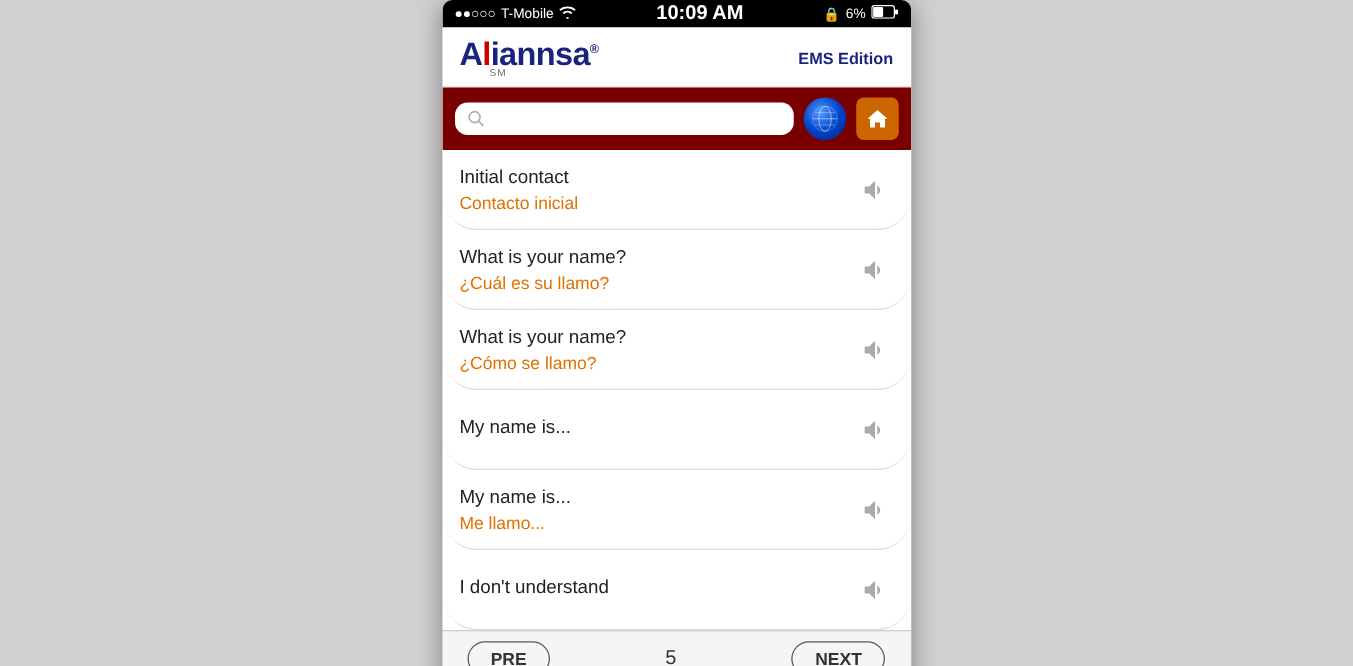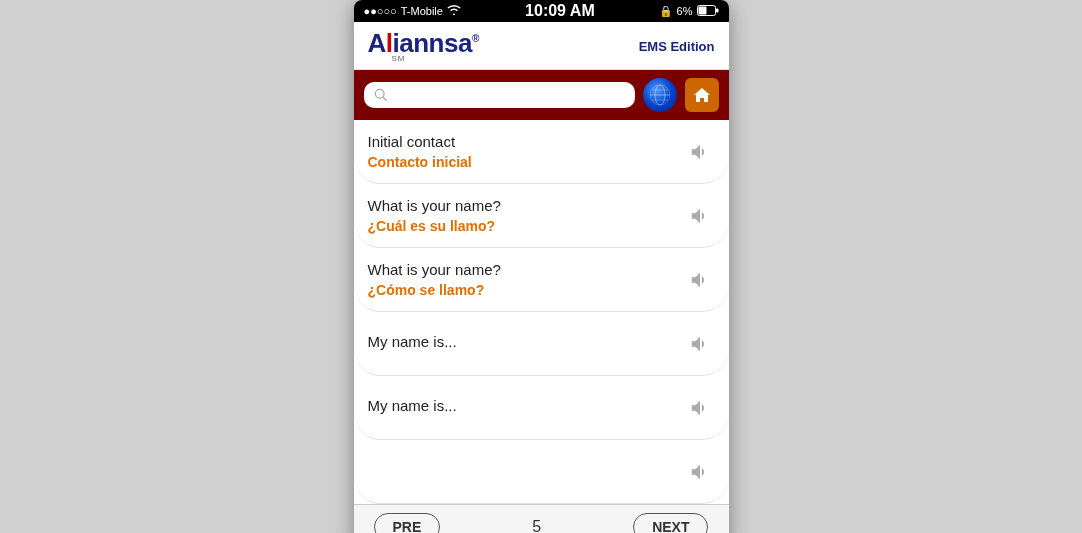--- a/index.html
+++ b/index.html
@@ -171,21 +171,21 @@
     .phrase-english {
       font-size: 15px;
       color: #222;
       margin-bottom: 4px;
       font-weight: 400;
     }
 
     .phrase-spanish {
       font-size: 14px;
       color: #e07000;
-      font-weight: 700;
+      font-weight: 400;
     }
 
     .speaker-btn {
       width: 30px;
       height: 30px;
       display: flex;
       align-items: center;
       justify-content: center;
       cursor: pointer;
       flex-shrink: 0;
@@ -328,29 +328,31 @@
         </div>
         <div class="speaker-btn">
           <svg class="speaker-icon" viewBox="0 0 24 24">
       <path d="M3 9v6h4l5 5V4L7 9H3zm13.5 3c0-1.77-1.02-3.29-2.5-4.03v8.05c1.48-.73 2.5-2.25 2.5-4.02z" fill="#aaa"></path>
     </svg>
         </div>
       </div>
       <div class="phrase-item">
         <div class="phrase-text-col">
           <div class="phrase-english">My name is...</div>
-        </div>
-        <div class="speaker-btn">
-          <svg class="speaker-icon" viewBox="0 0 24 24">
-      <path d="M3 9v6h4l5 5V4L7 9H3zm13.5 3c0-1.77-1.02-3.29-2.5-4.03v8.05c1.48-.73 2.5-2.25 2.5-4.02z" fill="#aaa"></path>
-    </svg>
-        </div>
-      </div>
-      <div class="phrase-item">
-        <div class="phrase-text-col">
+          <div class="phrase-spanish">Me llamo...</div>
+        </div>
+        <div class="speaker-btn">
+          <svg class="speaker-icon" viewBox="0 0 24 24">
+      <path d="M3 9v6h4l5 5V4L7 9H3zm13.5 3c0-1.77-1.02-3.29-2.5-4.03v8.05c1.48-.73 2.5-2.25 2.5-4.02z" fill="#aaa"></path>
+    </svg>
+        </div>
+      </div>
+      <div class="phrase-item">
+        <div class="phrase-text-col">
+          <div class="phrase-english">I don't understand</div>
         </div>
         <div class="speaker-btn">
           <svg class="speaker-icon" viewBox="0 0 24 24">
       <path d="M3 9v6h4l5 5V4L7 9H3zm13.5 3c0-1.77-1.02-3.29-2.5-4.03v8.05c1.48-.73 2.5-2.25 2.5-4.02z" fill="#aaa"></path>
     </svg>
         </div>
       </div>
     </div>
 
   <div class="bottom-nav">

